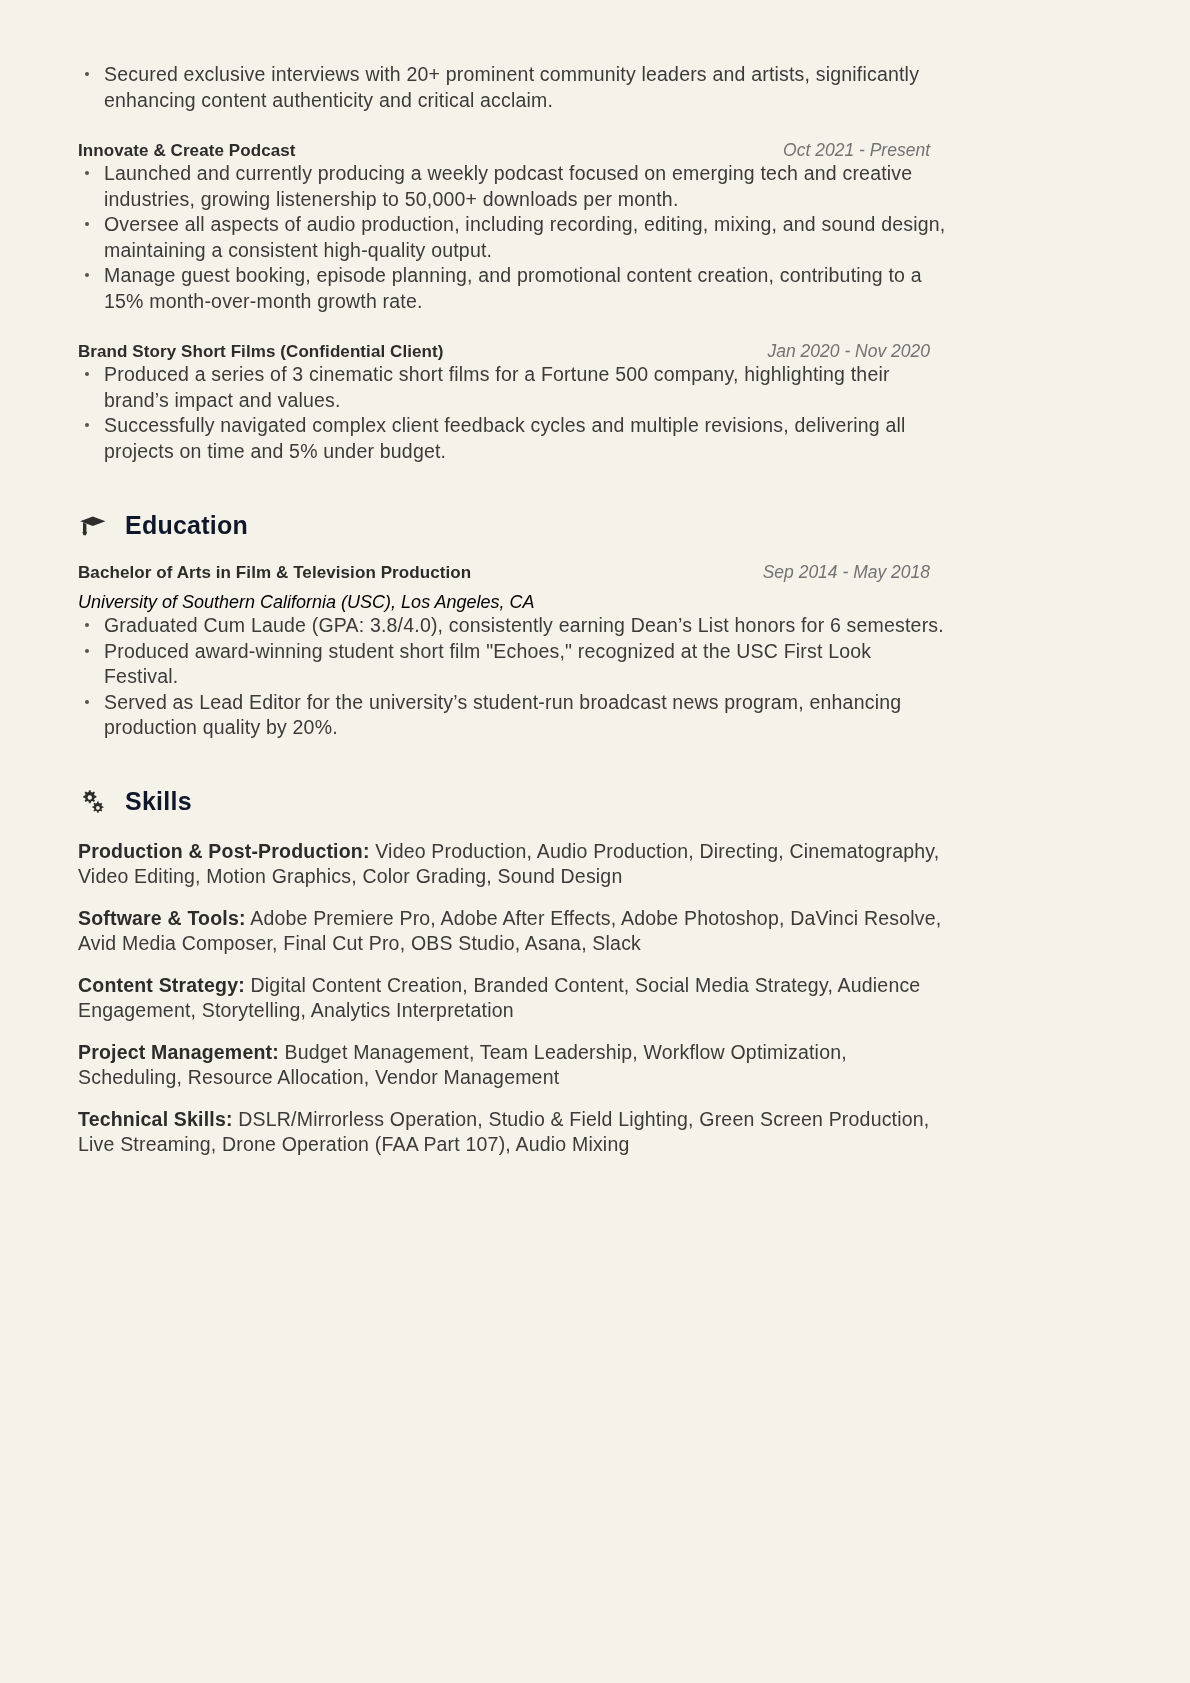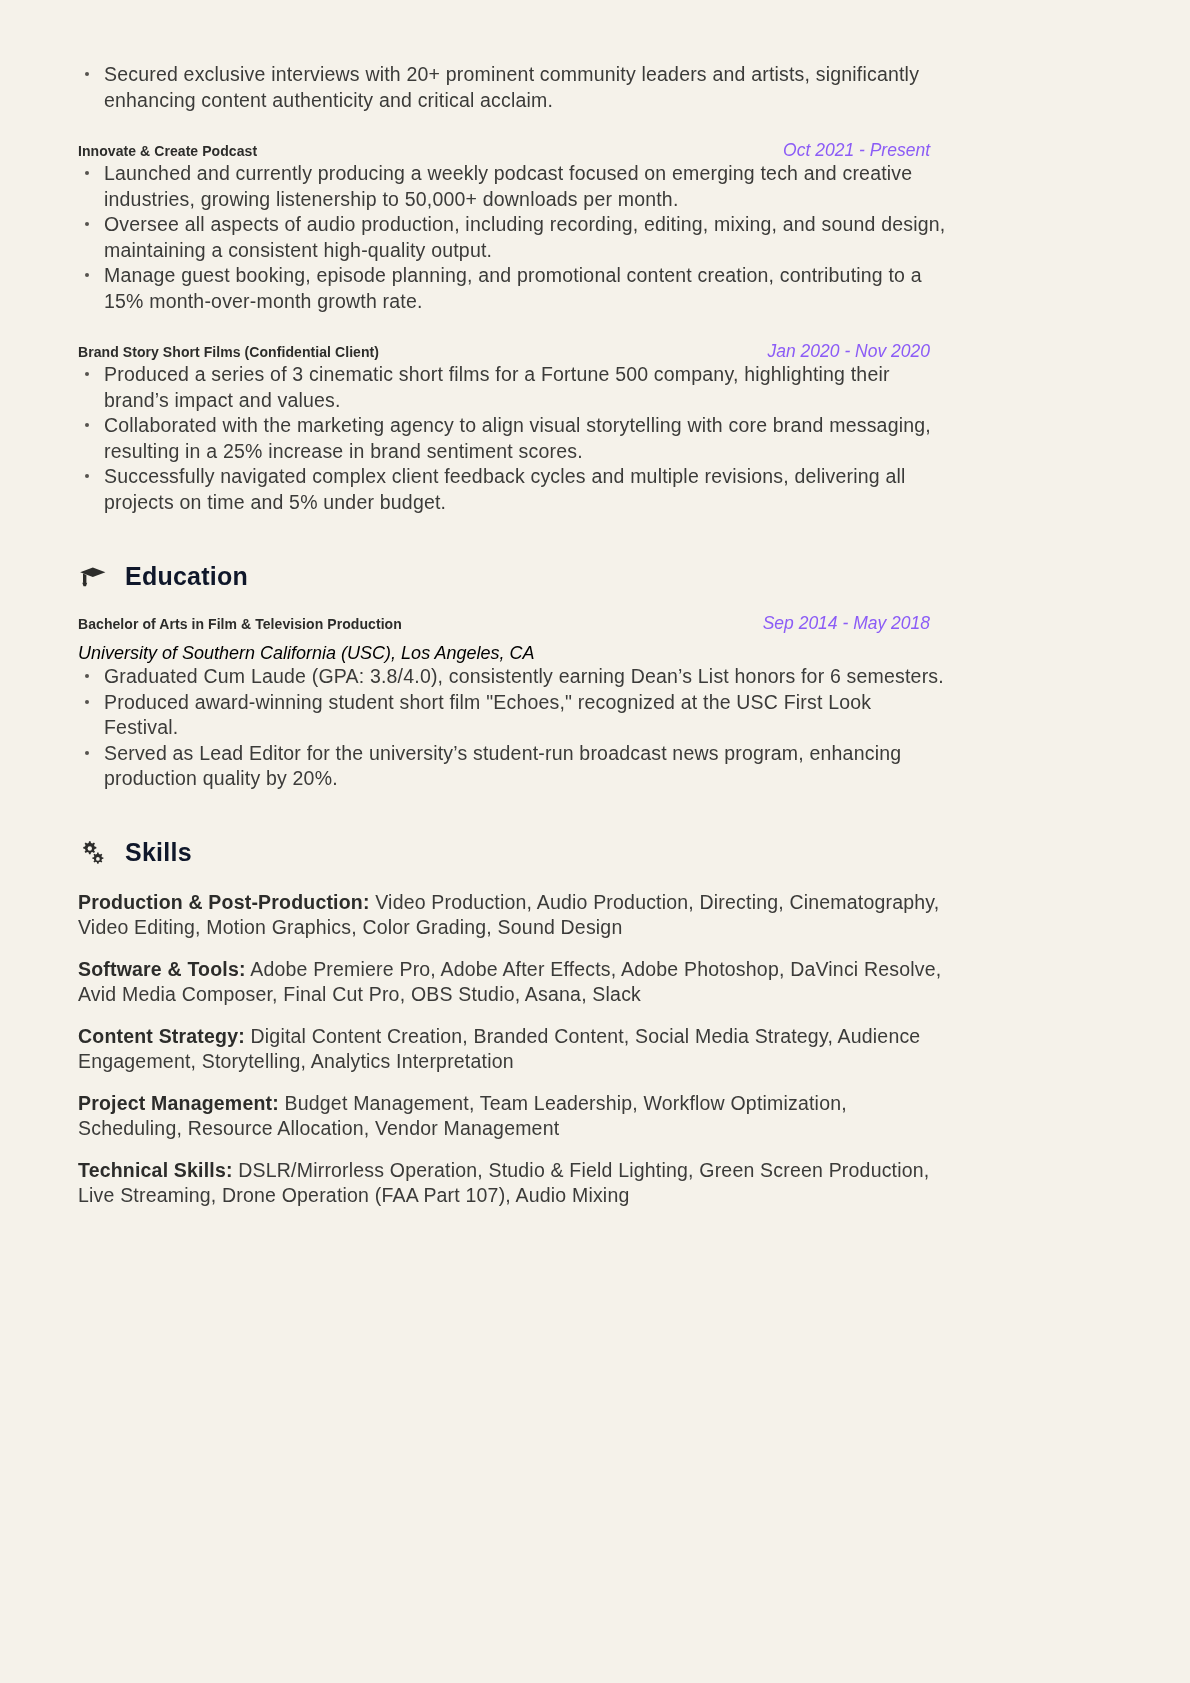--- a/index.html
+++ b/index.html
@@ -57,29 +57,29 @@
 
   
   .entry-head {
     display: flex;
     align-items: baseline;
     justify-content: space-between;
     margin-top: 27px;
     margin-bottom: 0;
   }
   .entry-head .title {
-    font-size: 14px;
+    font-size: 17px;
     font-weight: bold;
     color: #2c2c2a;
     letter-spacing: 0.005em;
   }
   .entry-head .dates {
     font-size: 17.5px;
     font-style: italic;
-    color: #8b5cf6;
+    color: #737373;
     white-space: nowrap;
     padding-right: 18px;
   }
   .entry-sub {
     font-size: 18px;
     font-style: italic;
     color: #000000;
     margin-top: 9px;
   }
   .entry-bullets {
@@ -162,24 +162,20 @@
   </ul>
 
   <div class="entry-head">
     <div class="title">Brand Story Short Films (Confidential Client)</div>
     <div class="dates">Jan 2020 - Nov 2020</div>
   </div>
   <ul class="bullets entry-bullets">
     <li>
       <span class="dot"></span>
       <span>Produced a series of 3 cinematic short films for a Fortune 500 company, highlighting their brand’s impact and values.</span>
-    </li>
-    <li>
-      <span class="dot"></span>
-      <span>Collaborated with the marketing agency to align visual storytelling with core brand messaging, resulting in a 25% increase in brand sentiment scores.</span>
     </li>
     <li>
       <span class="dot"></span>
       <span>Successfully navigated complex client feedback cycles and multiple revisions, delivering all projects on time and 5% under budget.</span>
     </li>
   </ul>
 
   <div class="section-header">
     <span class="sec-icon">
       <svg width="30" height="30" viewBox="0 0 30 30" aria-hidden="true">

